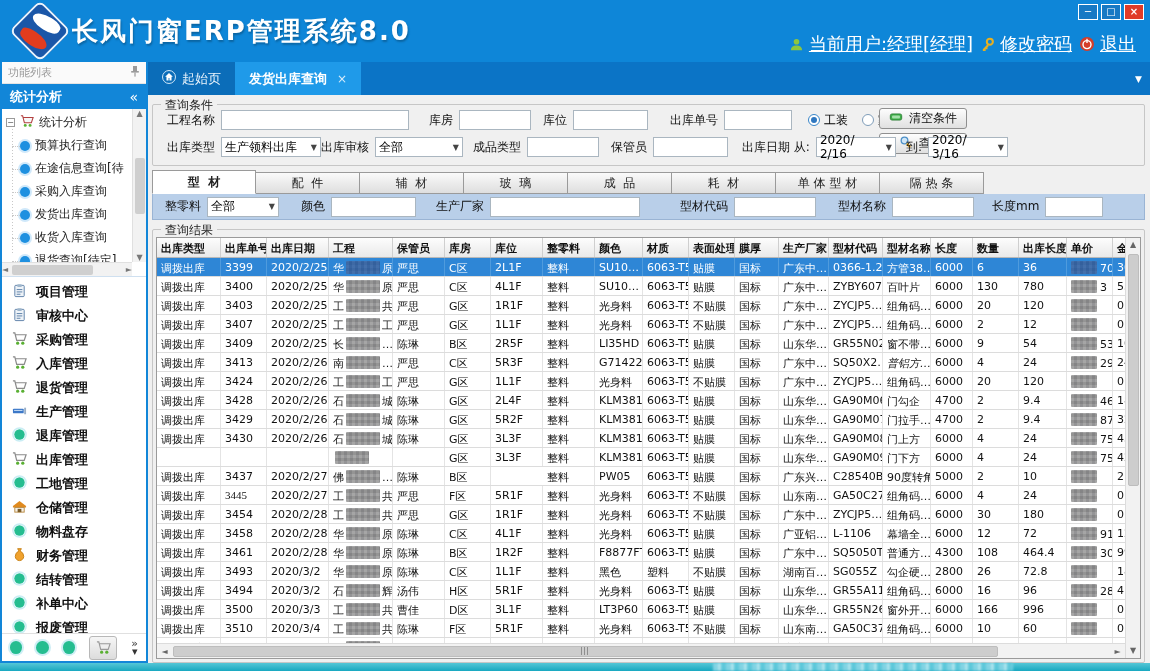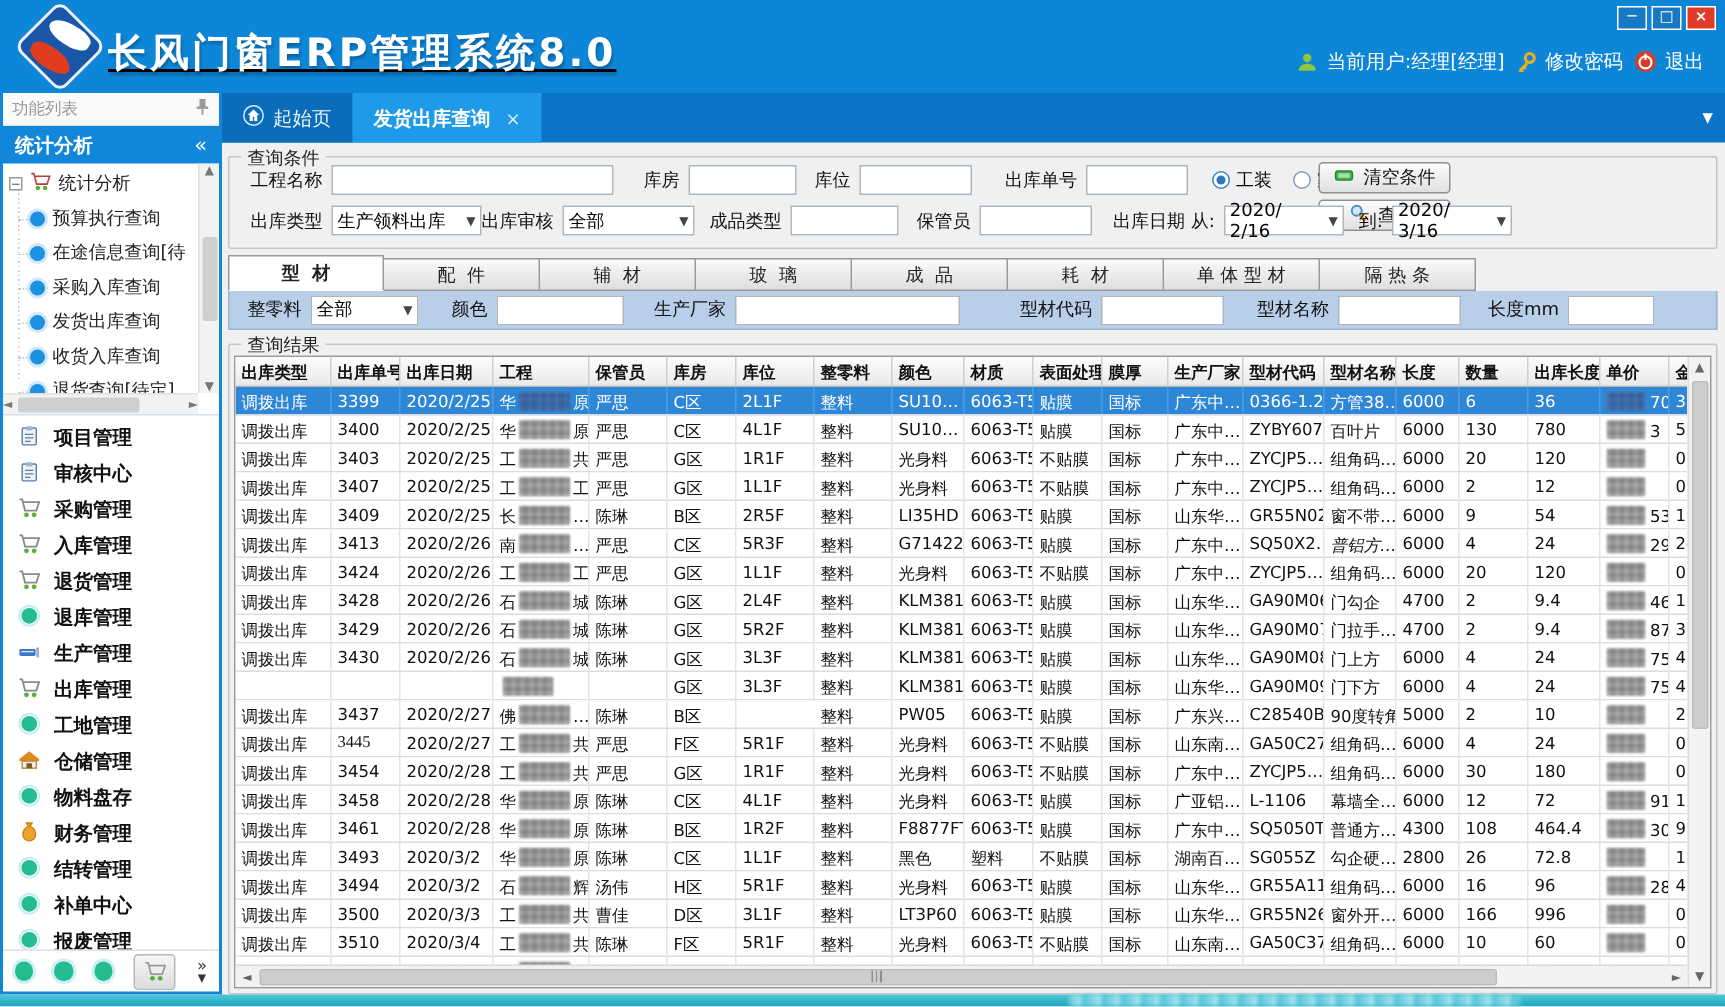--- a/index.html
+++ b/index.html
@@ -2,29 +2,29 @@
 <html><head>
 <meta charset="utf-8">
 <style>
   * { box-sizing: border-box; margin:0; padding:0; }
   html,body { width:1150px; height:671px; overflow:hidden; }
   body { font-family:"DejaVu Sans","Liberation Sans",sans-serif; font-size:12px; background:#f0f0f0; }
   .window { width:1150px; height:671px; display:flex; flex-direction:column; position:relative; }
 
   
   .titlebar { height:62px; background:#0e86d8; position:relative; display:flex; align-items:center; flex:none; }
-  .logo-wrap { display:flex; align-items:flex-end; margin-left:18px; gap:10px;text-decoration:underline; }
+  .logo-wrap { display:flex; align-items:center; margin-left:18px; gap:10px; }
   .logo-diamond { width:44px; height:44px; background:#1b57a8; transform:rotate(45deg); border-radius:7px; box-shadow:0 0 0 2px #e8f4fd inset; position:relative; overflow:hidden; }
   .logo-diamond:before { content:""; position:absolute; left:6px; top:5px; width:30px; height:14px; background:#fff; border-radius:60% 40% 50% 50%; transform:rotate(-12deg); }
   .logo-diamond:after { content:""; position:absolute; left:8px; bottom:5px; width:30px; height:14px; background:#e23c1e; border-radius:40% 60% 50% 50%; transform:rotate(-12deg); }
   .app-title { color:#fff; font-size:26px; font-weight:bold; letter-spacing:2px; text-shadow:1px 2px 2px rgba(0,0,0,.25); }
   .win-controls { position:absolute; top:4px; right:6px; display:flex; gap:3px; }
   .win-btn { width:20px; height:16px; border:1px solid #fff; background:#1779c4; color:#fff; font-size:10px; line-height:14px; text-align:center; cursor:pointer; }
   .win-btn.close { background:#e03b28; font-weight:bold; }
-  .user-zone { position:absolute; right:14px; top:32px; display:flex; align-items:center; gap:7px; color:#fff; font-size:13px; }
+  .user-zone { position:absolute; right:14px; top:32px; display:flex; align-items:center; gap:7px; color:#fff; font-size:18px;text-decoration:underline; }
   .user-zone .seg { display:flex; align-items:center; gap:5px; cursor:pointer; }
   .user-zone .seg.static { cursor:default; }
   .user-zone svg { display:block; }
 
   
   .bodyrow { flex:1; display:flex; min-height:0; }
 
   
   .sidebar { width:148px; flex:none; background:#fff; border:2px solid #1286d8; border-top:none; display:flex; flex-direction:column; }
   .func-strip { height:22px; background:#fafafa; color:#9a9a9a; font-size:11px; display:flex; align-items:center; padding:0 6px; justify-content:space-between; border-bottom:1px solid #e4e4e4; }
@@ -263,32 +263,32 @@
           <div class="menu-item">
             <span><svg viewBox="0 0 16 16" width="15" height="15">
                 <path d="M1 2h2l2 8h8l2-6H4" fill="none" stroke="#8a8a8a" stroke-width="1.3"></path>
                 <circle cx="6" cy="13" r="1.7" fill="#5ab033"></circle>
                 <circle cx="11.5" cy="13" r="1.7" fill="#5ab033"></circle>
               </svg></span>
             <span>退货管理</span>
           </div>
           <div class="menu-item">
             <span><svg viewBox="0 0 16 16" width="15" height="15">
-                <circle cx="8" cy="8" r="5.6" fill="#25bd90"></circle>
-                <circle cx="8" cy="8" r="7" fill="none" stroke="#c9edf4" stroke-width="1.6"></circle>
-              </svg></span>
-            <span>退库管理</span>
-          </div>
-          <div class="menu-item">
-            <span><svg viewBox="0 0 16 16" width="15" height="15">
                 <rect x="1" y="6" width="11.5" height="5" rx="1" fill="#3c78c8"></rect>
                 <rect x="2.2" y="7.4" width="9" height="1" fill="#cfe3f7"></rect>
                 <rect x="13" y="5" width="2" height="7" fill="#9ab0c8"></rect>
               </svg></span>
             <span>生产管理</span>
+          </div>
+          <div class="menu-item">
+            <span><svg viewBox="0 0 16 16" width="15" height="15">
+                <circle cx="8" cy="8" r="5.6" fill="#25bd90"></circle>
+                <circle cx="8" cy="8" r="7" fill="none" stroke="#c9edf4" stroke-width="1.6"></circle>
+              </svg></span>
+            <span>退库管理</span>
           </div>
           <div class="menu-item">
             <span><svg viewBox="0 0 16 16" width="15" height="15">
                 <path d="M1 2h2l2 8h8l2-6H4" fill="none" stroke="#8a8a8a" stroke-width="1.3"></path>
                 <circle cx="6" cy="13" r="1.7" fill="#5ab033"></circle>
                 <circle cx="11.5" cy="13" r="1.7" fill="#5ab033"></circle>
               </svg></span>
             <span>出库管理</span>
           </div>
           <div class="menu-item">

